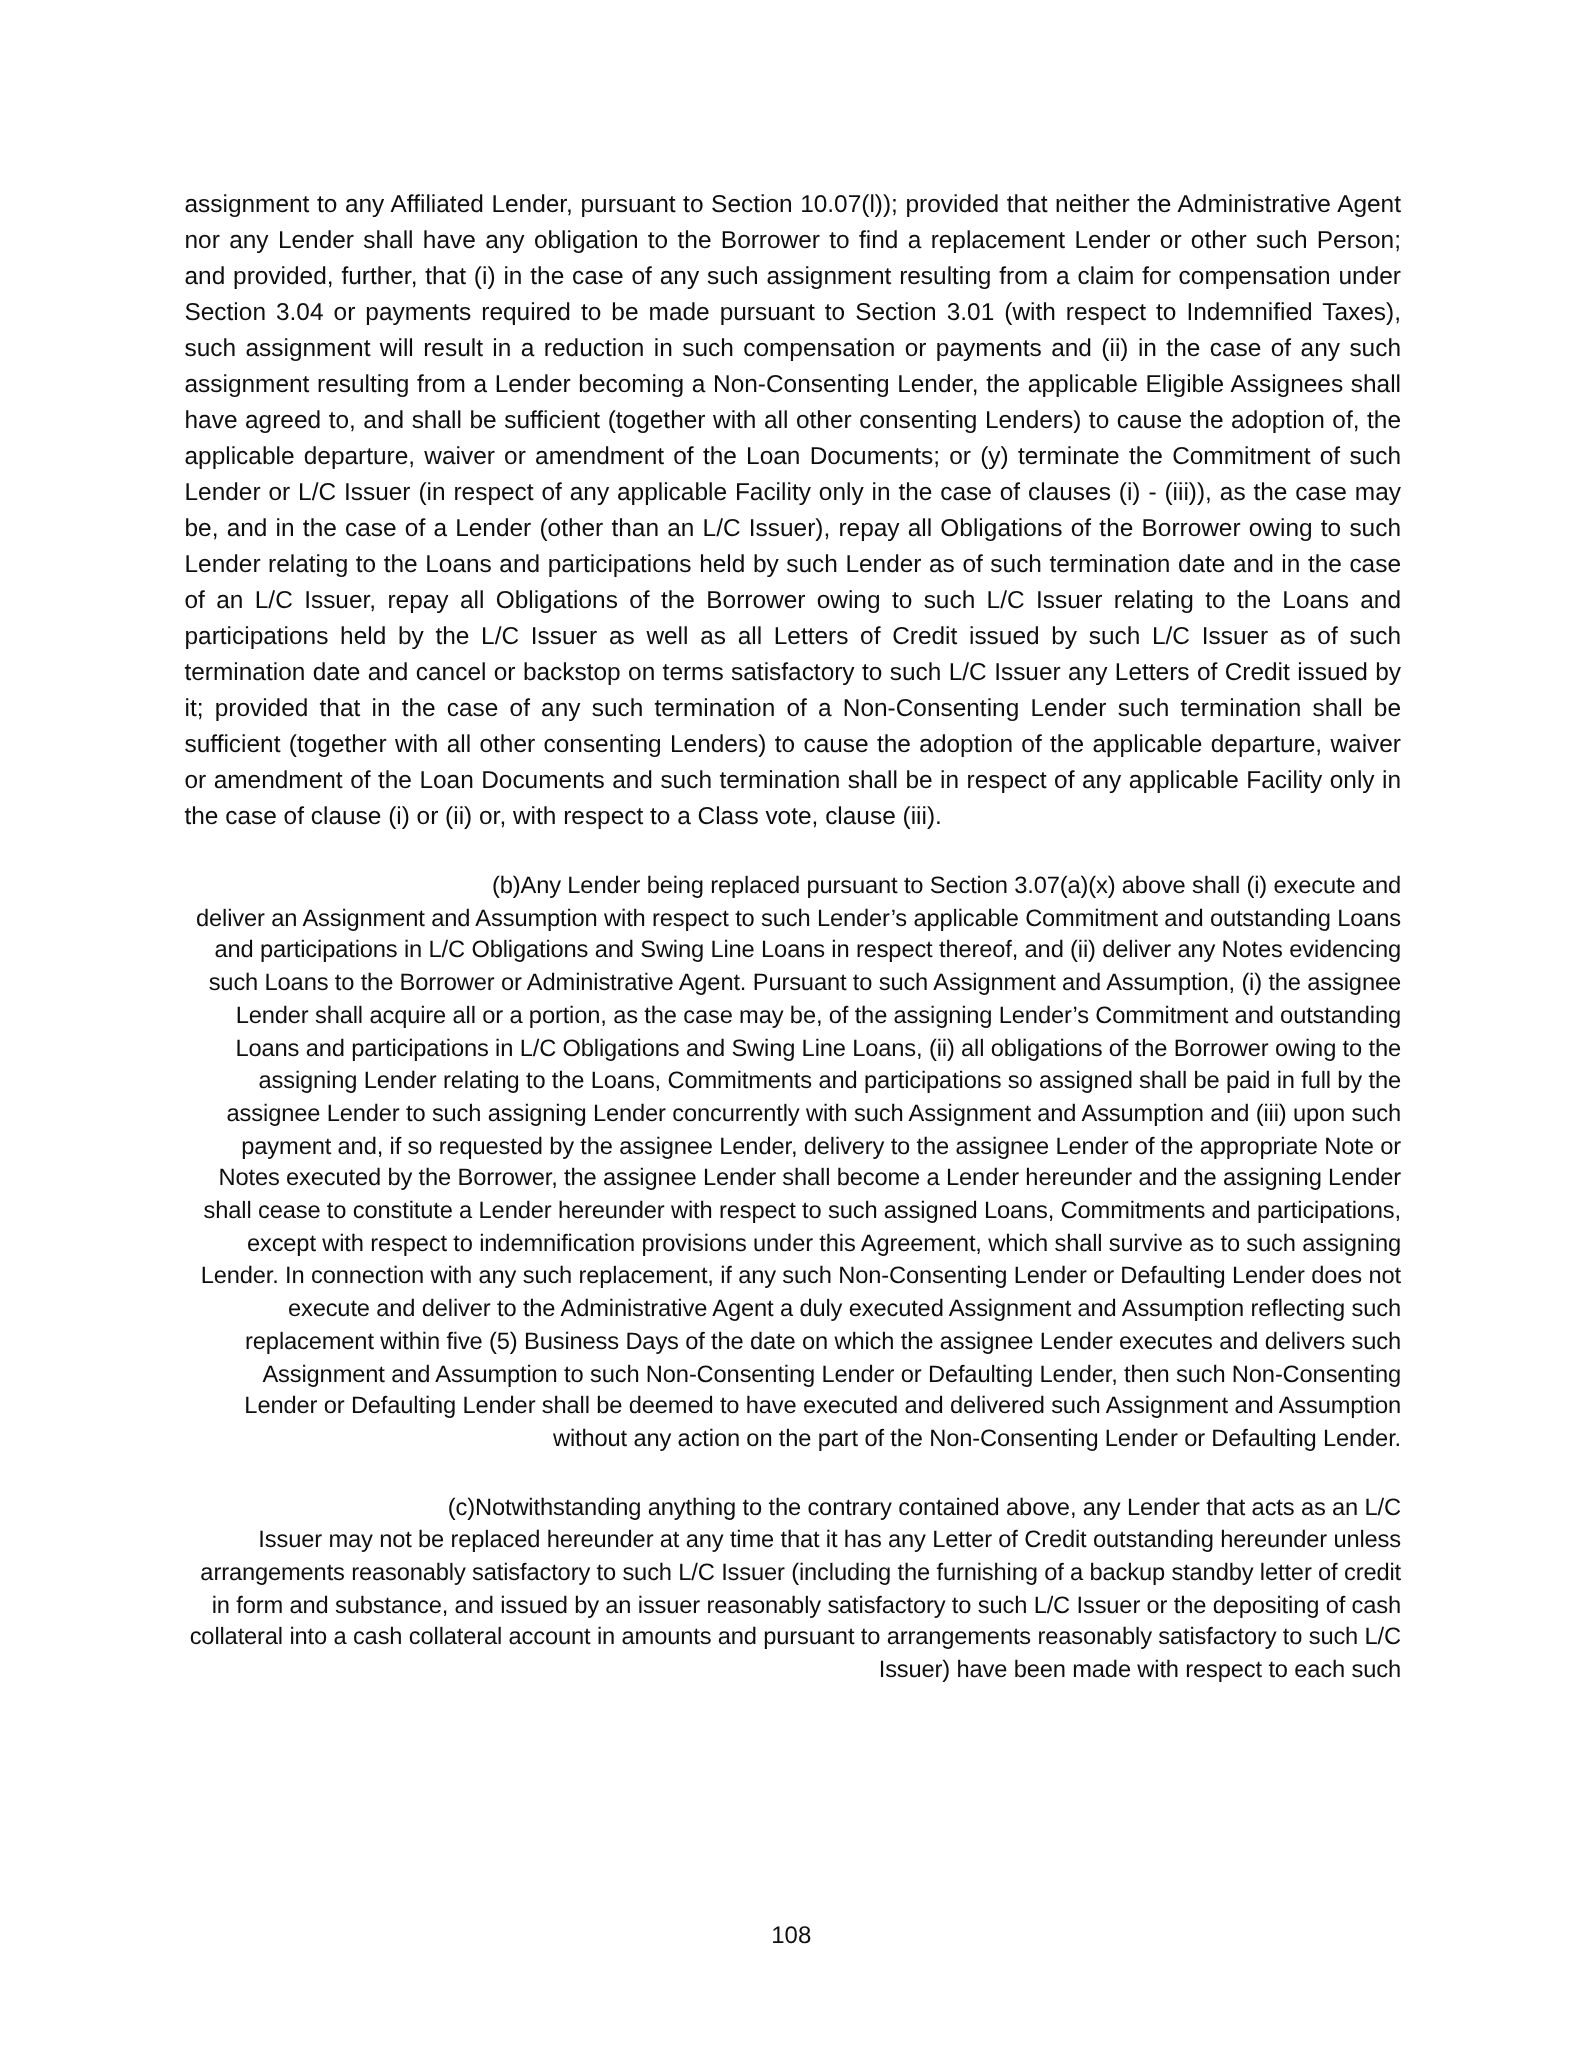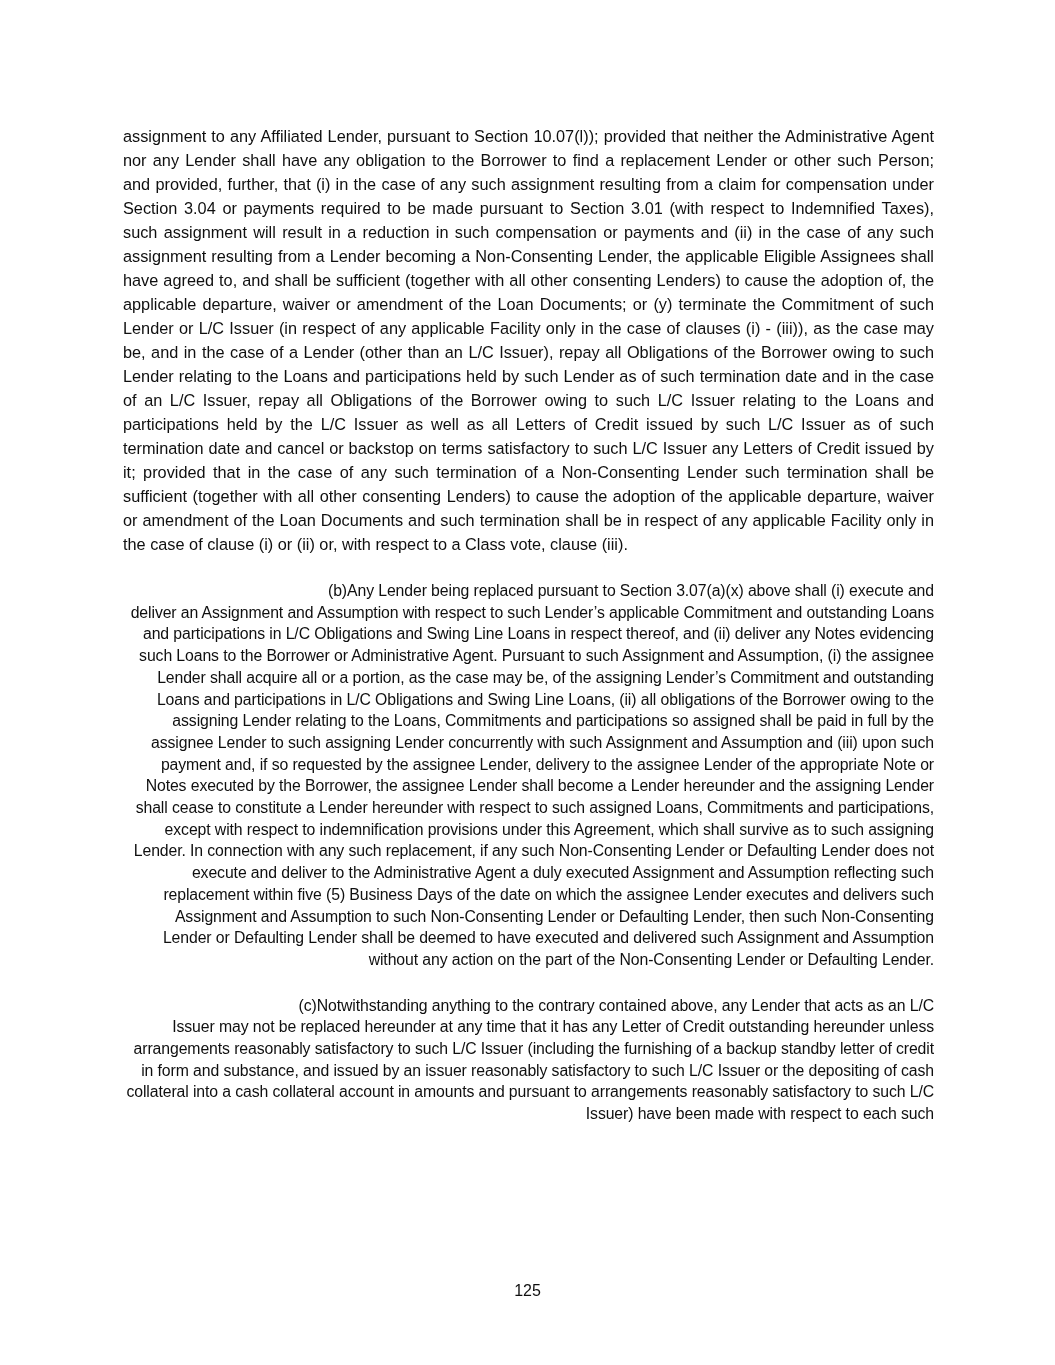--- a/index.html
+++ b/index.html
@@ -65,14 +65,14 @@
   <div class="text-block">
 
     <p class="para justified">assignment to any Affiliated Lender, pursuant to Section 10.07(l)); provided that neither the Administrative Agent nor any Lender shall have any obligation to the Borrower to find a replacement Lender or other such Person; and provided, further, that (i) in the case of any such assignment resulting from a claim for compensation under Section 3.04 or payments required to be made pursuant to Section 3.01 (with respect to Indemnified Taxes), such assignment will result in a reduction in such compensation or payments and (ii) in the case of any such assignment resulting from a Lender becoming a Non-Consenting Lender, the applicable Eligible Assignees shall have agreed to, and shall be sufficient (together with all other consenting Lenders) to cause the adoption of, the applicable departure, waiver or amendment of the Loan Documents; or (y) terminate the Commitment of such Lender or L/C Issuer (in respect of any applicable Facility only in the case of clauses (i) - (iii)), as the case may be, and in the case of a Lender (other than an L/C Issuer), repay all Obligations of the Borrower owing to such Lender relating to the Loans and participations held by such Lender as of such termination date and in the case of an L/C Issuer, repay all Obligations of the Borrower owing to such L/C Issuer relating to the Loans and participations held by the L/C Issuer as well as all Letters of Credit issued by such L/C Issuer as of such termination date and cancel or backstop on terms satisfactory to such L/C Issuer any Letters of Credit issued by it; provided that in the case of any such termination of a Non-Consenting Lender such termination shall be sufficient (together with all other consenting Lenders) to cause the adoption of the applicable departure, waiver or amendment of the Loan Documents and such termination shall be in respect of any applicable Facility only in the case of clause (i) or (ii) or, with respect to a Class vote, clause (iii).</p>
 
     <p class="para sub"><span class="plabel">(b)</span><span>Any Lender being replaced pursuant to Section 3.07(a)(x) above shall (i) execute and deliver an Assignment and Assumption with respect to such Lender’s applicable Commitment and outstanding Loans and participations in L/C Obligations and Swing Line Loans in respect thereof, and (ii) deliver any Notes evidencing such Loans to the Borrower or Administrative Agent.  Pursuant to such Assignment and Assumption, (i) the assignee Lender shall acquire all or a portion, as the case may be, of the assigning Lender’s Commitment and outstanding Loans and participations in L/C Obligations and Swing Line Loans, (ii) all obligations of the Borrower owing to the assigning Lender relating to the Loans, Commitments and participations so assigned shall be paid in full by the assignee Lender to such assigning Lender concurrently with such Assignment and Assumption and (iii) upon such payment and, if so requested by the assignee Lender, delivery to the assignee Lender of the appropriate Note or Notes executed by the Borrower, the assignee Lender shall become a Lender hereunder and the assigning Lender shall cease to constitute a Lender hereunder with respect to such assigned Loans, Commitments and participations, except with respect to indemnification provisions under this Agreement, which shall survive as to such assigning Lender.  In connection with any such replacement, if any such Non-Consenting Lender or Defaulting Lender does not execute and deliver to the Administrative Agent a duly executed Assignment and Assumption reflecting such replacement within five (5) Business Days of the date on which the assignee Lender executes and delivers such Assignment and Assumption to such Non-Consenting Lender or Defaulting Lender, then such Non-Consenting Lender or Defaulting Lender shall be deemed to have executed and delivered such Assignment and Assumption without any action on the part of the Non-Consenting Lender or Defaulting Lender.</span></p>
 
     <p class="para sub"><span class="plabel">(c)</span><span>Notwithstanding anything to the contrary contained above, any Lender that acts as an L/C Issuer may not be replaced hereunder at any time that it has any Letter of Credit outstanding hereunder unless arrangements reasonably satisfactory to such L/C Issuer (including the furnishing of a backup standby letter of credit in form and substance, and issued by an issuer reasonably satisfactory to such L/C Issuer or the depositing of cash collateral into a cash collateral account in amounts and pursuant to arrangements reasonably satisfactory to such L/C Issuer) have been made with respect to each such</span></p>
 
   </div>
 
-  <div class="page-number">125</div>
+  <div class="page-number">108</div>
 </div>
 
 </body></html>

